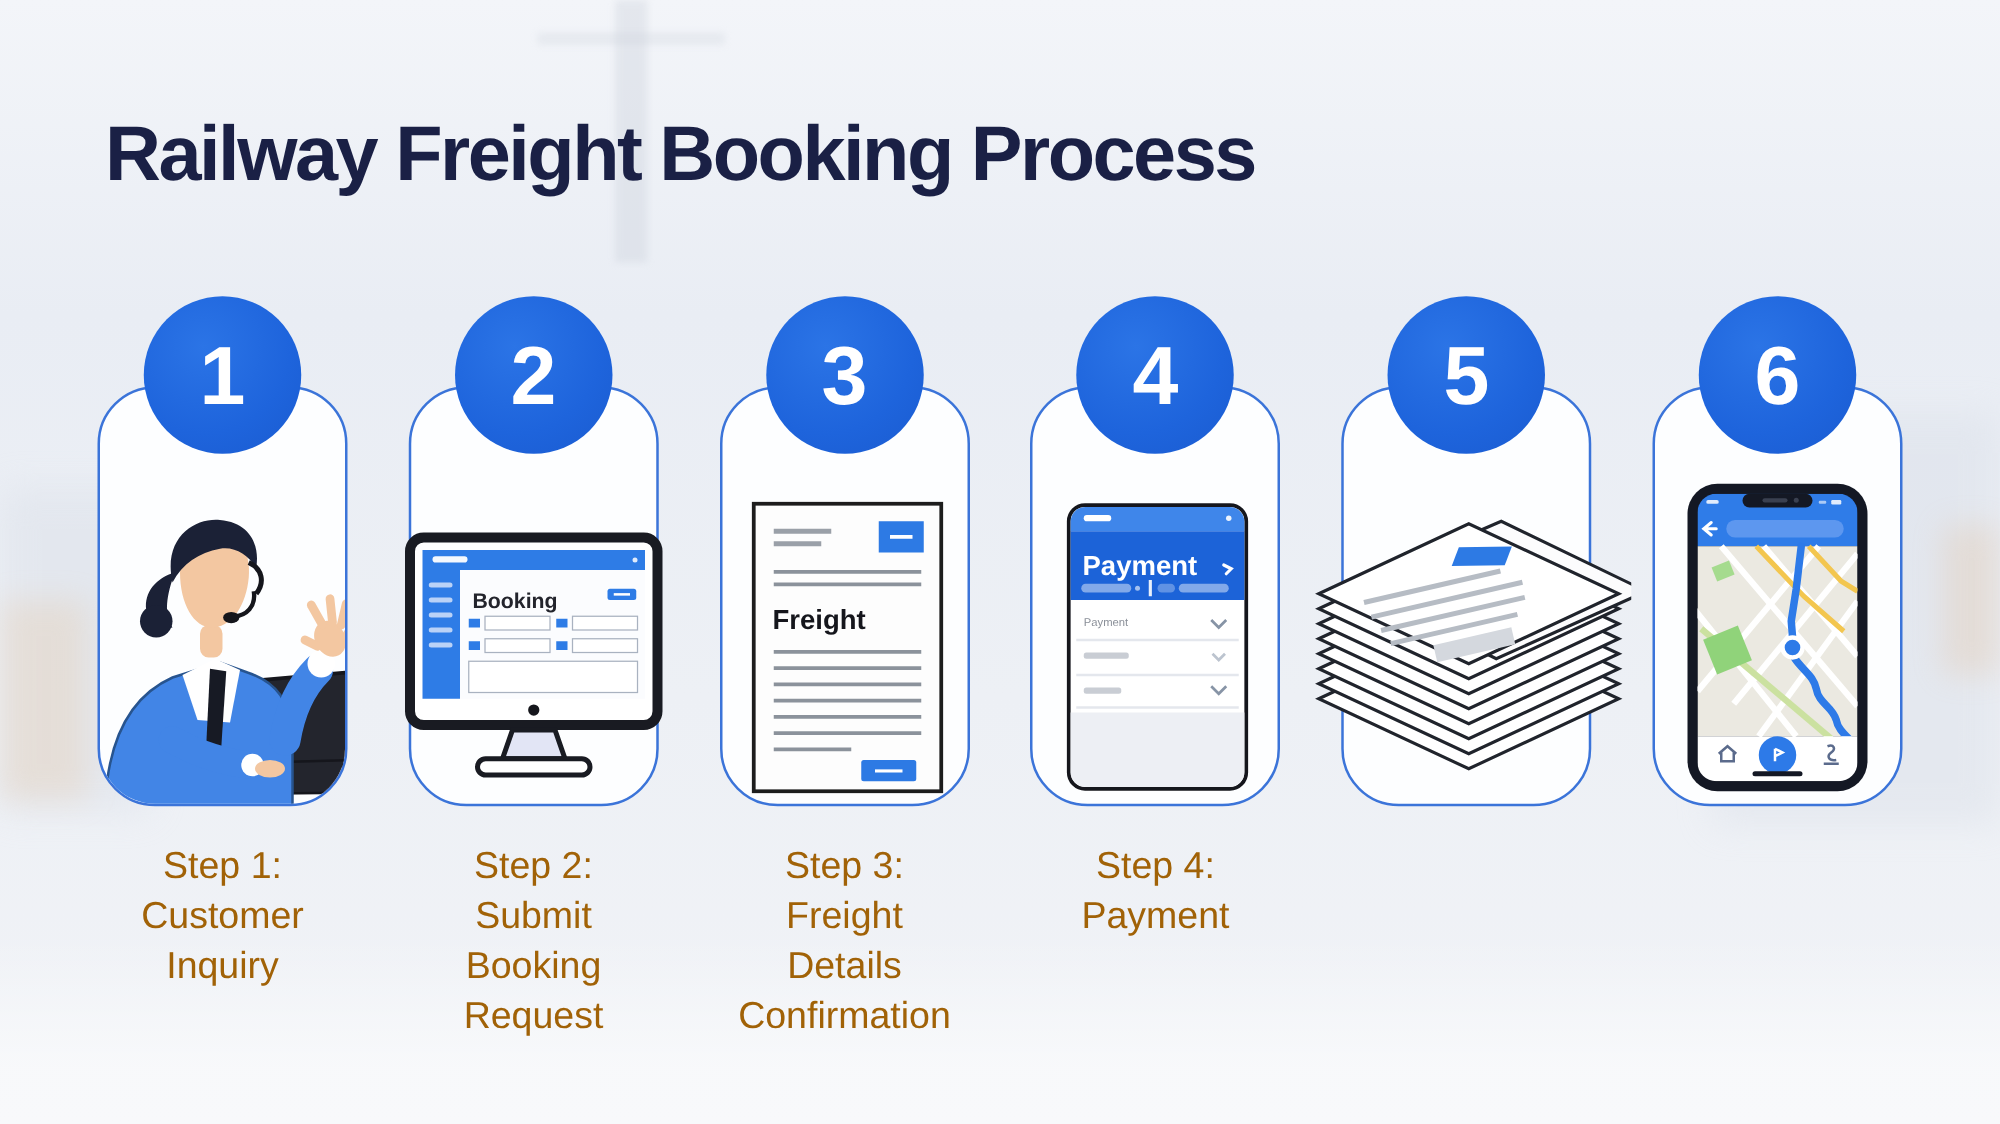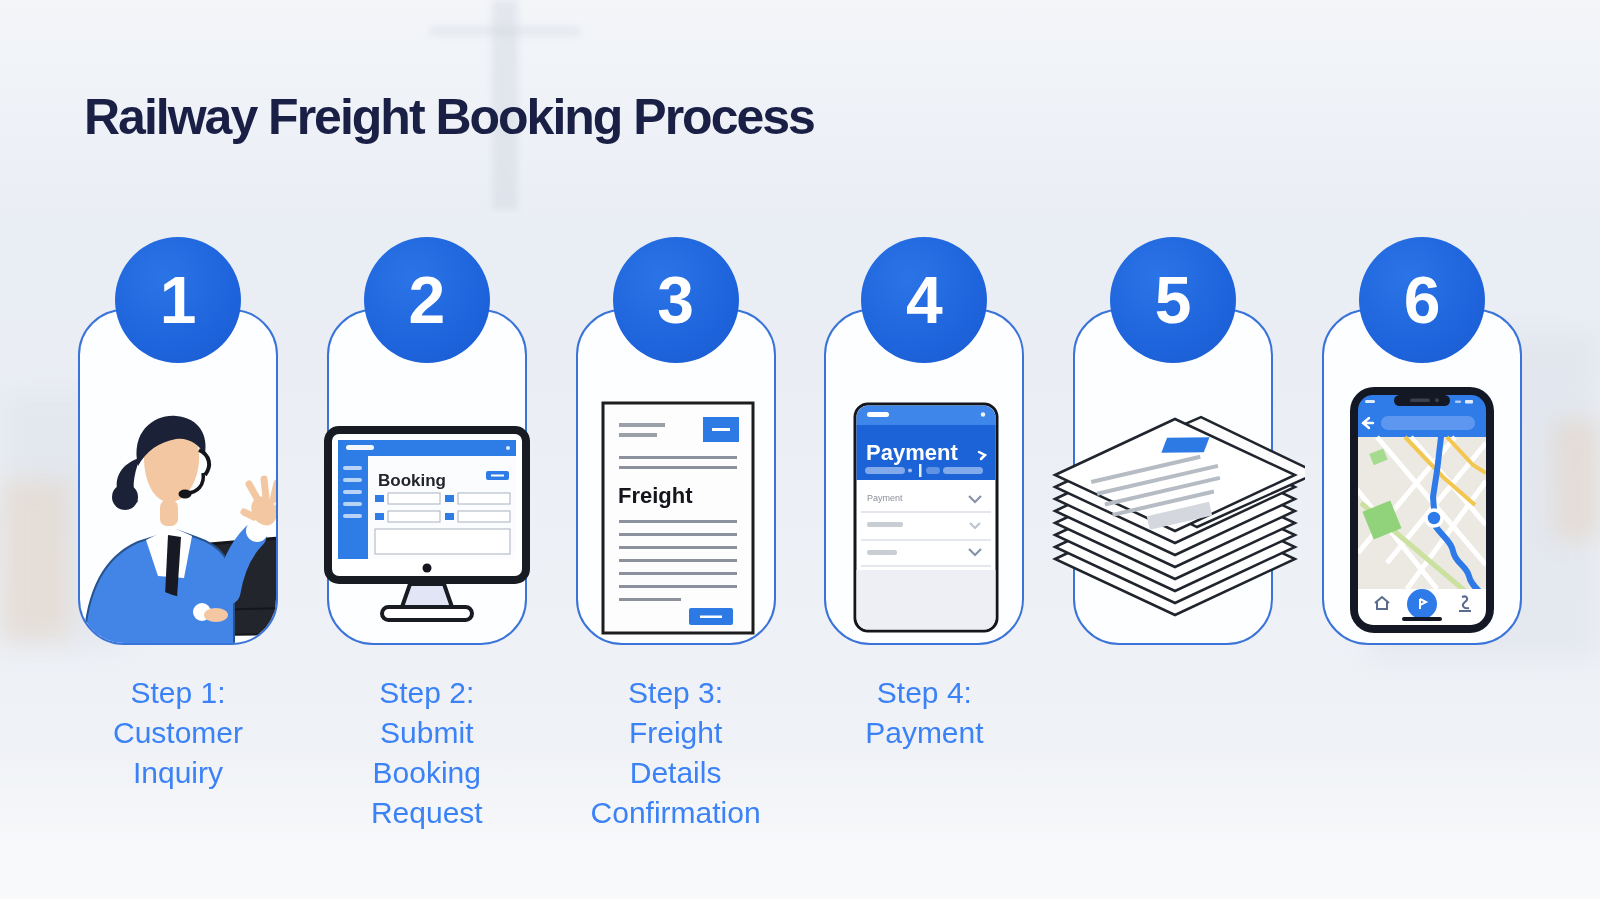--- a/index.html
+++ b/index.html
@@ -15,21 +15,21 @@
   .bg-crane-arm  { left:430px; top:26px; width:150px; height:10px; background:#ccd2db; opacity:.3; filter:blur(3px); }
   .bg-building-r { right:0; top:330px; width:230px; height:330px; background:#d4dae4; opacity:.35; filter:blur(14px); }
   .bg-building-l { left:0; top:390px; width:120px; height:260px; background:#d8dde6; opacity:.4; filter:blur(14px); }
   .bg-warm-l { left:0; top:480px; width:70px; height:160px; background:#e6c49e; opacity:.28; filter:blur(12px); }
   .bg-warm-r { right:0; top:420px; width:46px; height:120px; background:#e2b98f; opacity:.25; filter:blur(12px); }
   .bg-streak { left:0; bottom:0; width:1600px; height:150px;
     background:linear-gradient(180deg,rgba(255,255,255,0) 0%,rgba(255,255,255,.65) 70%); opacity:.8; }
 
   .page-title {
     position:absolute; left:84px; top:88px;
-    font-size:50px; font-weight:800; letter-spacing:-2px;
+    font-size:62px; font-weight:800; letter-spacing:-2px;
     color:#1a2045; white-space:nowrap;
   }
 
   .steps-row {
     position:absolute; left:78px; top:237px; width:1444px;
     display:flex; justify-content:space-between;
   }
   .step-col { width:200px; display:flex; flex-direction:column; align-items:center; }
 
   .badge {
@@ -47,21 +47,21 @@
     border:2px solid #3b74d9;
     border-radius:46px;
     position:relative; z-index:1;
   }
   .card .illus { position:absolute; }
   .card.clip { overflow:hidden; }
 
   .step-label {
     margin-top:28px;
     font-size:30px; line-height:40px; font-weight:500;
-    color:#3b82f6; text-align:center; white-space:pre-line;
+    color:#a16207; text-align:center; white-space:pre-line;
   }
 
   svg text { font-family:"Liberation Sans", sans-serif; }
   .fuzzy { filter:blur(.5px); }
 </style>
 </head>
 <body>
 
 <div class="bg-shape bg-crane-mast"></div>
 <div class="bg-shape bg-crane-arm"></div>

